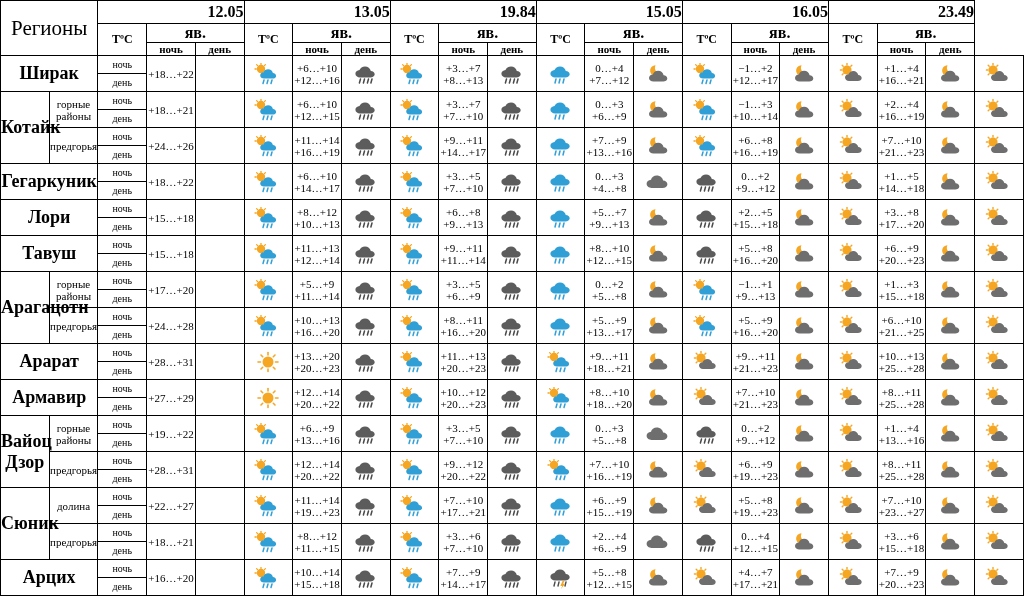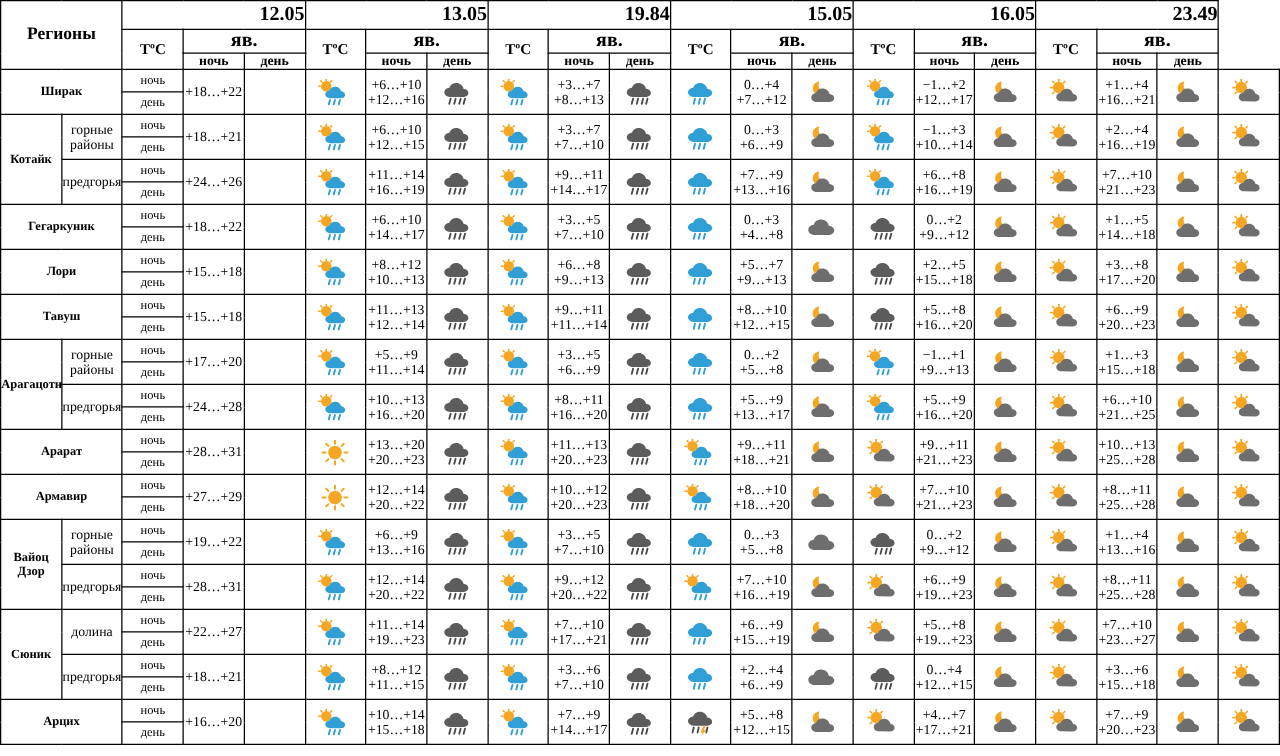--- a/index.html
+++ b/index.html
@@ -22,29 +22,29 @@
     vertical-align:middle;
     font-size:11px;
   }
   .date-head{
     font-weight:bold;
     font-size:16px;
     height:22px;
     text-align:right;
   }
   .regions-head{
-    font-weight:bold;
-    font-size:14px;
+    font-weight:normal;
+    font-size:21px;
   }
   .tc-head{font-size:12px;}
   .yav-head{font-size:16px;}
   .nd-head{font-size:11px;}
   .region-name{
     font-weight:bold;
-    font-size:10px;
+    font-size:18px;
   }
   .sub-name{
     font-size:11px;
     font-weight:normal;
     margin-top:38px;
   }
   .nd-cell{
     font-size:10px;
     width:26px;
     height:17px;

